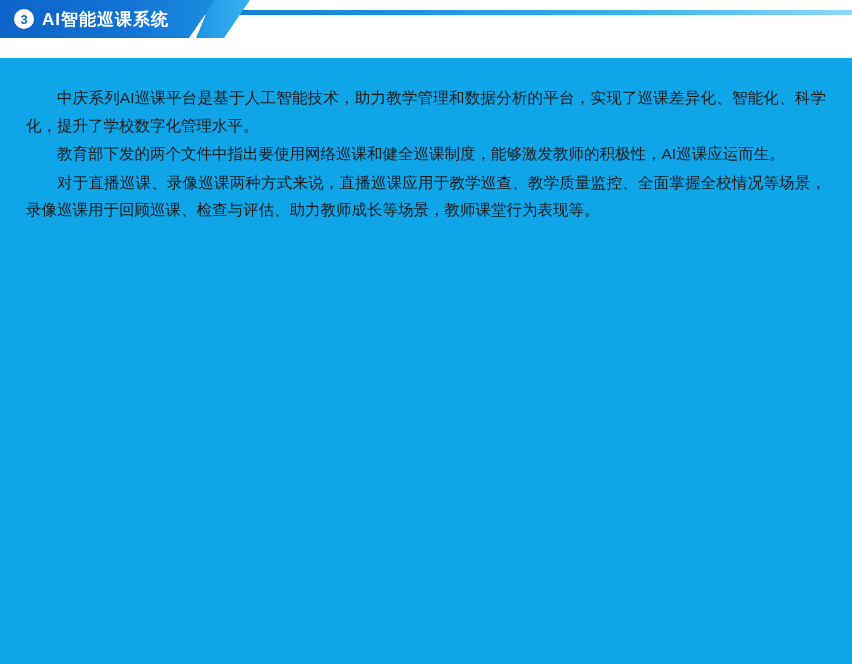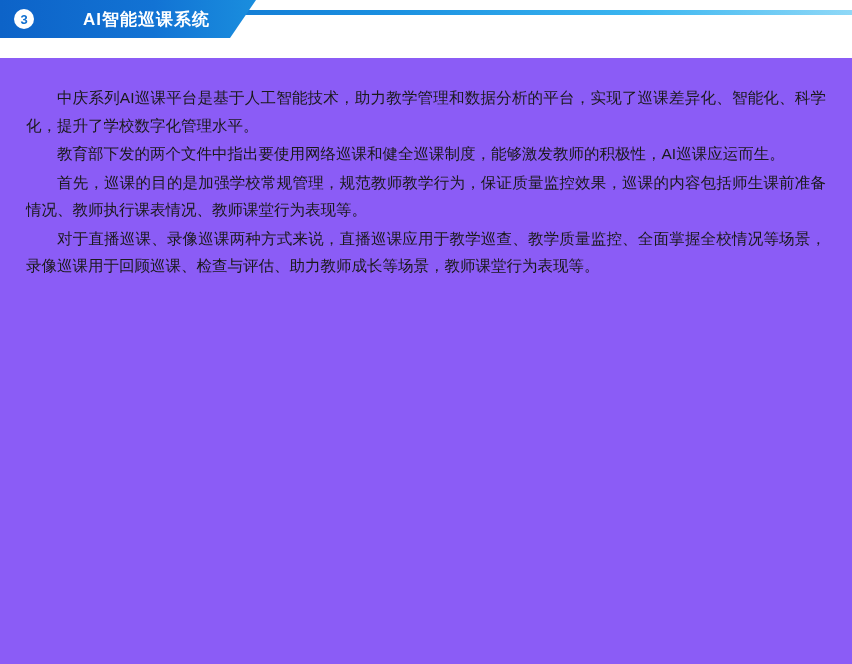--- a/index.html
+++ b/index.html
@@ -69,31 +69,30 @@
     align-items: center;
     justify-content: center;
     line-height: 1;
   }
   .header-title {
     color: #ffffff;
     font-size: 17px;
     font-weight: bold;
     letter-spacing: 1px;
     white-space: nowrap;
-    margin-left: 41px;
   }
 
   
   .content-panel {
     position: absolute;
     left: 0;
     top: 58px;
     width: 852px;
     height: 606px;
-    background: #8b5cf6;
+    background: #0ea5e9;
     box-sizing: border-box;
     padding: 26px 26px 20px 26px;
   }
   .doc-body {
     font-size: 15.5px;
     line-height: 1.78;
     color: #1a1a1a;
     text-align: justify;
     text-justify: inter-ideograph;
   }
@@ -113,18 +112,17 @@
     <div class="header-tab">
       <span class="badge-num">3</span>
       <span class="header-title">AI智能巡课系统</span>
     </div>
   </div>
 
   <div class="content-panel">
     <div class="doc-body">
       <p>中庆系列AI巡课平台是基于人工智能技术，助力教学管理和数据分析的平台，实现了巡课差异化、智能化、科学化，提升了学校数字化管理水平。</p>
       <p>教育部下发的两个文件中指出要使用网络巡课和健全巡课制度，能够激发教师的积极性，AI巡课应运而生。</p>
-      <p>首先，巡课的目的是加强学校常规管理，规范教师教学行为，保证质量监控效果，巡课的内容包括师生课前准备情况、教师执行课表情况、教师课堂行为表现等。</p>
       <p>对于直播巡课、录像巡课两种方式来说，直播巡课应用于教学巡查、教学质量监控、全面掌握全校情况等场景，录像巡课用于回顾巡课、检查与评估、助力教师成长等场景，教师课堂行为表现等。</p>
     </div>
   </div>
 
 </div>
 
 </body></html>

